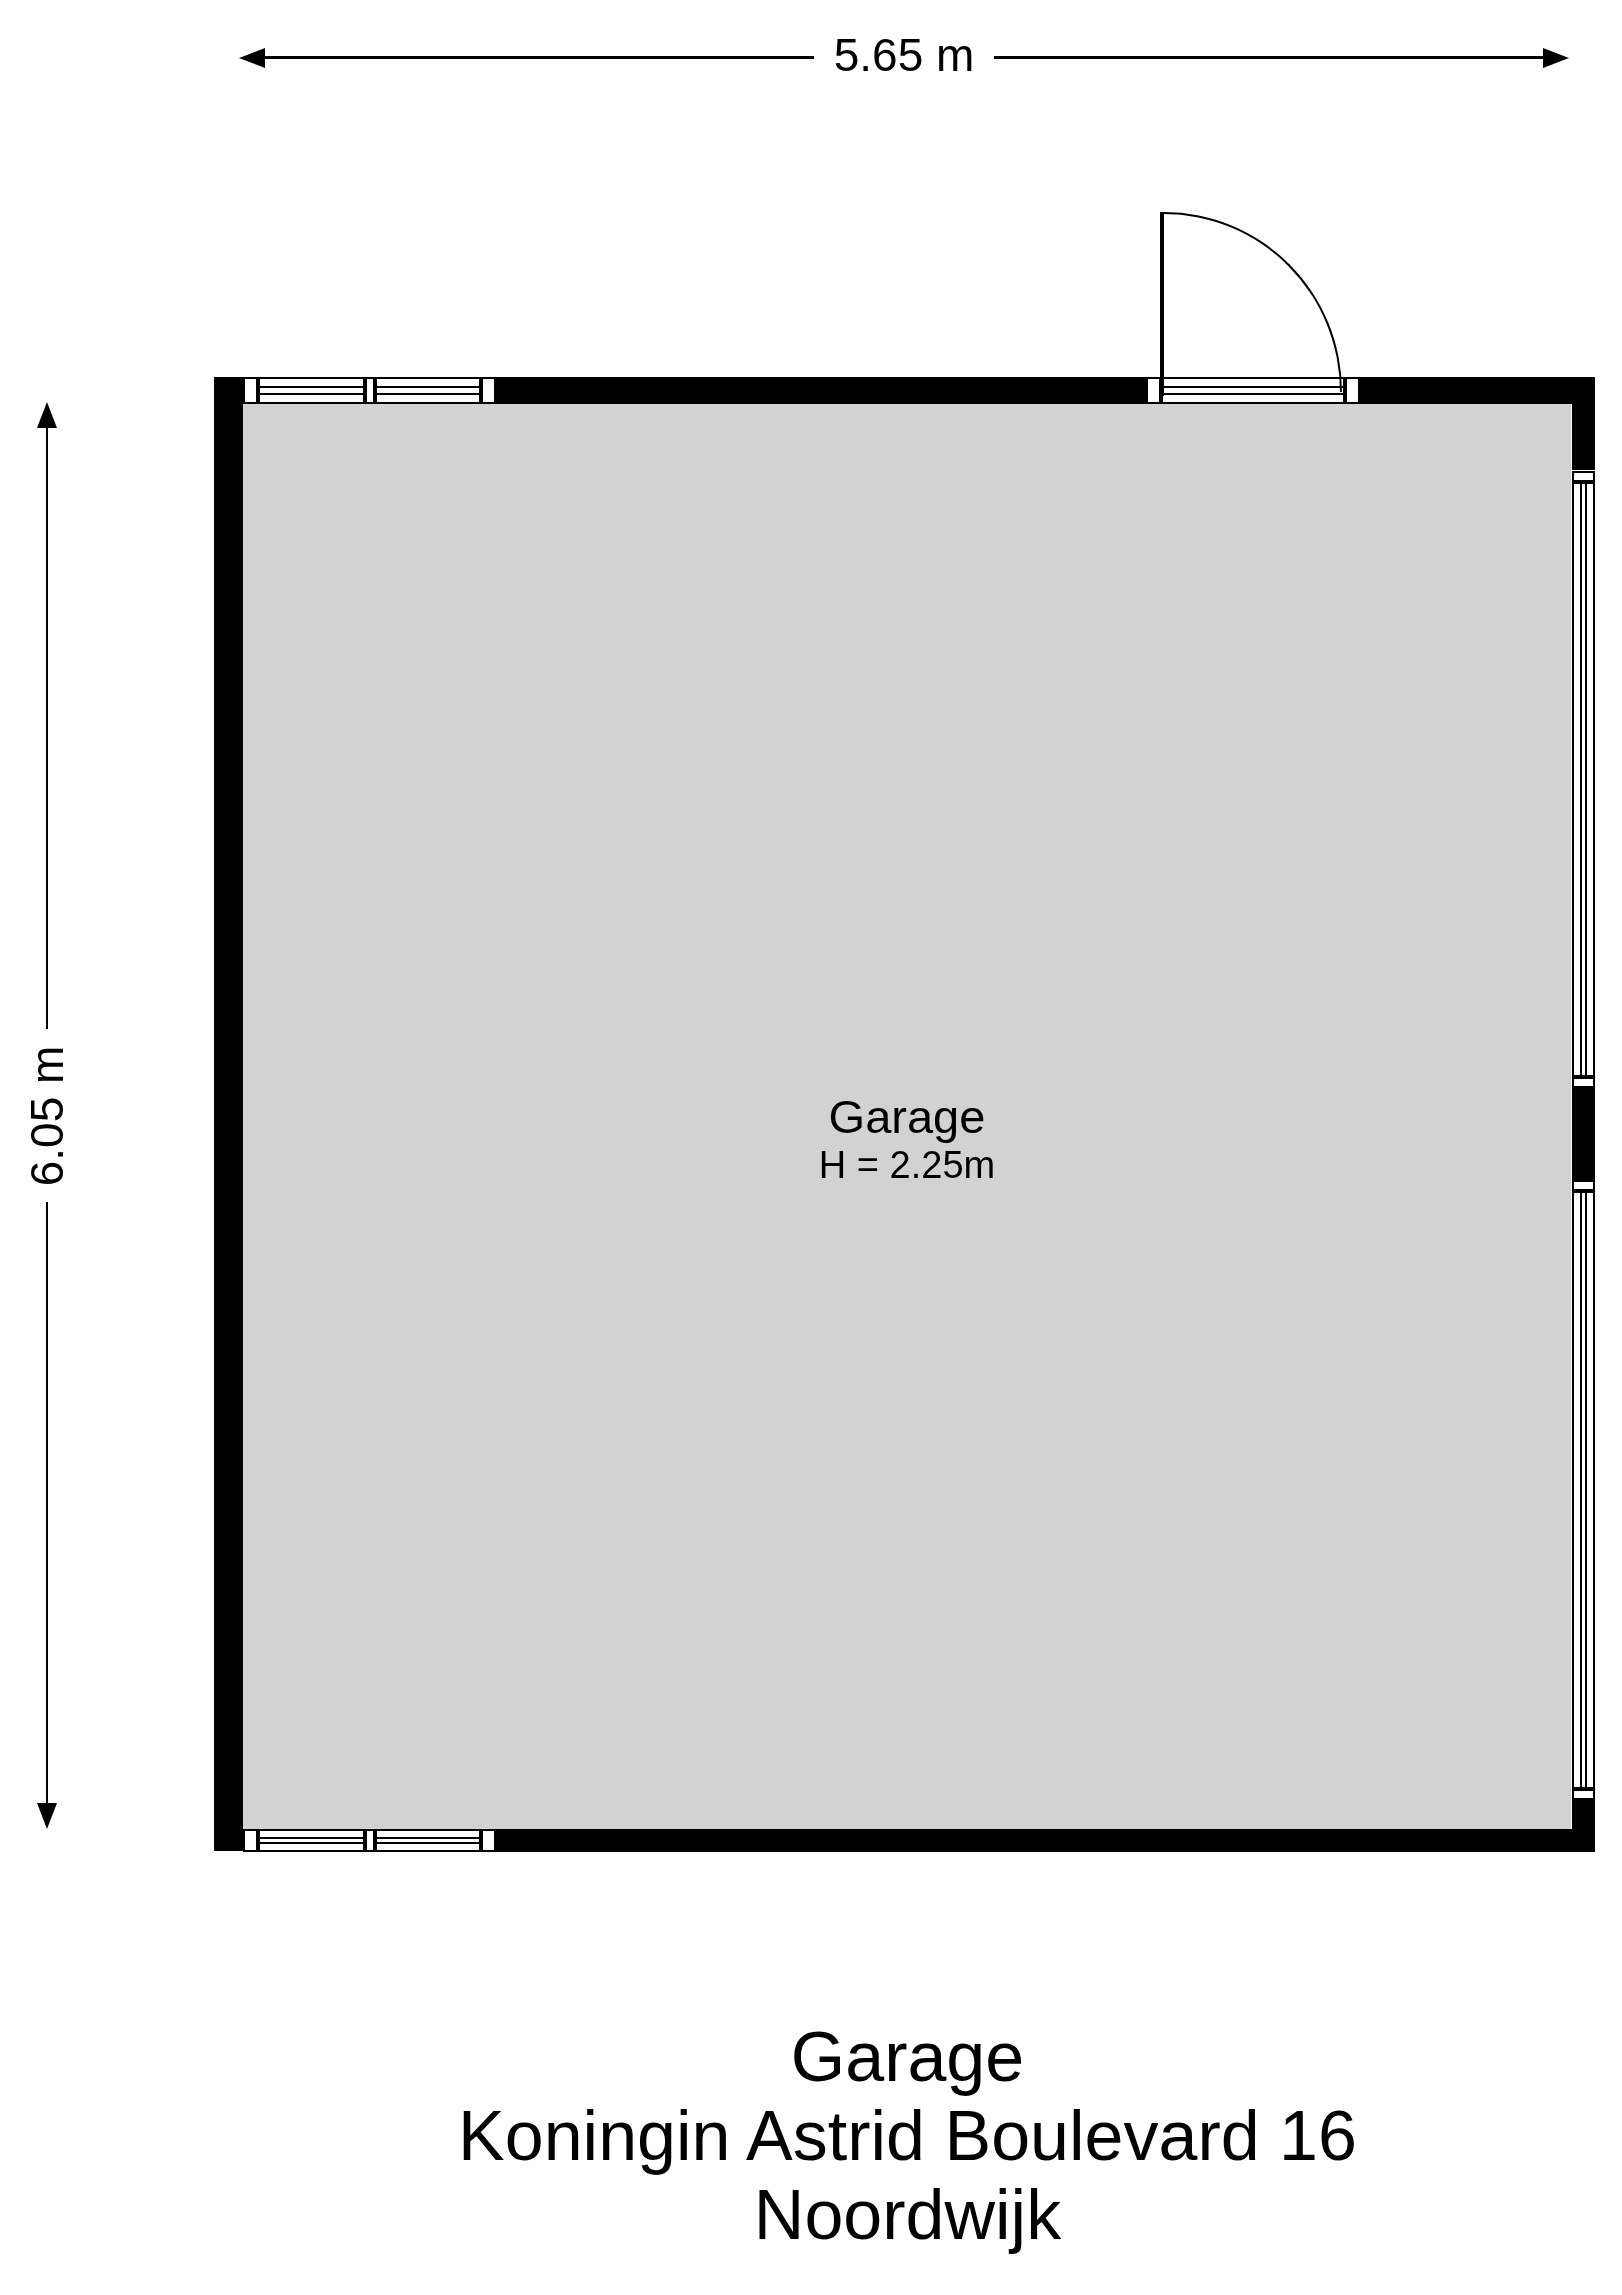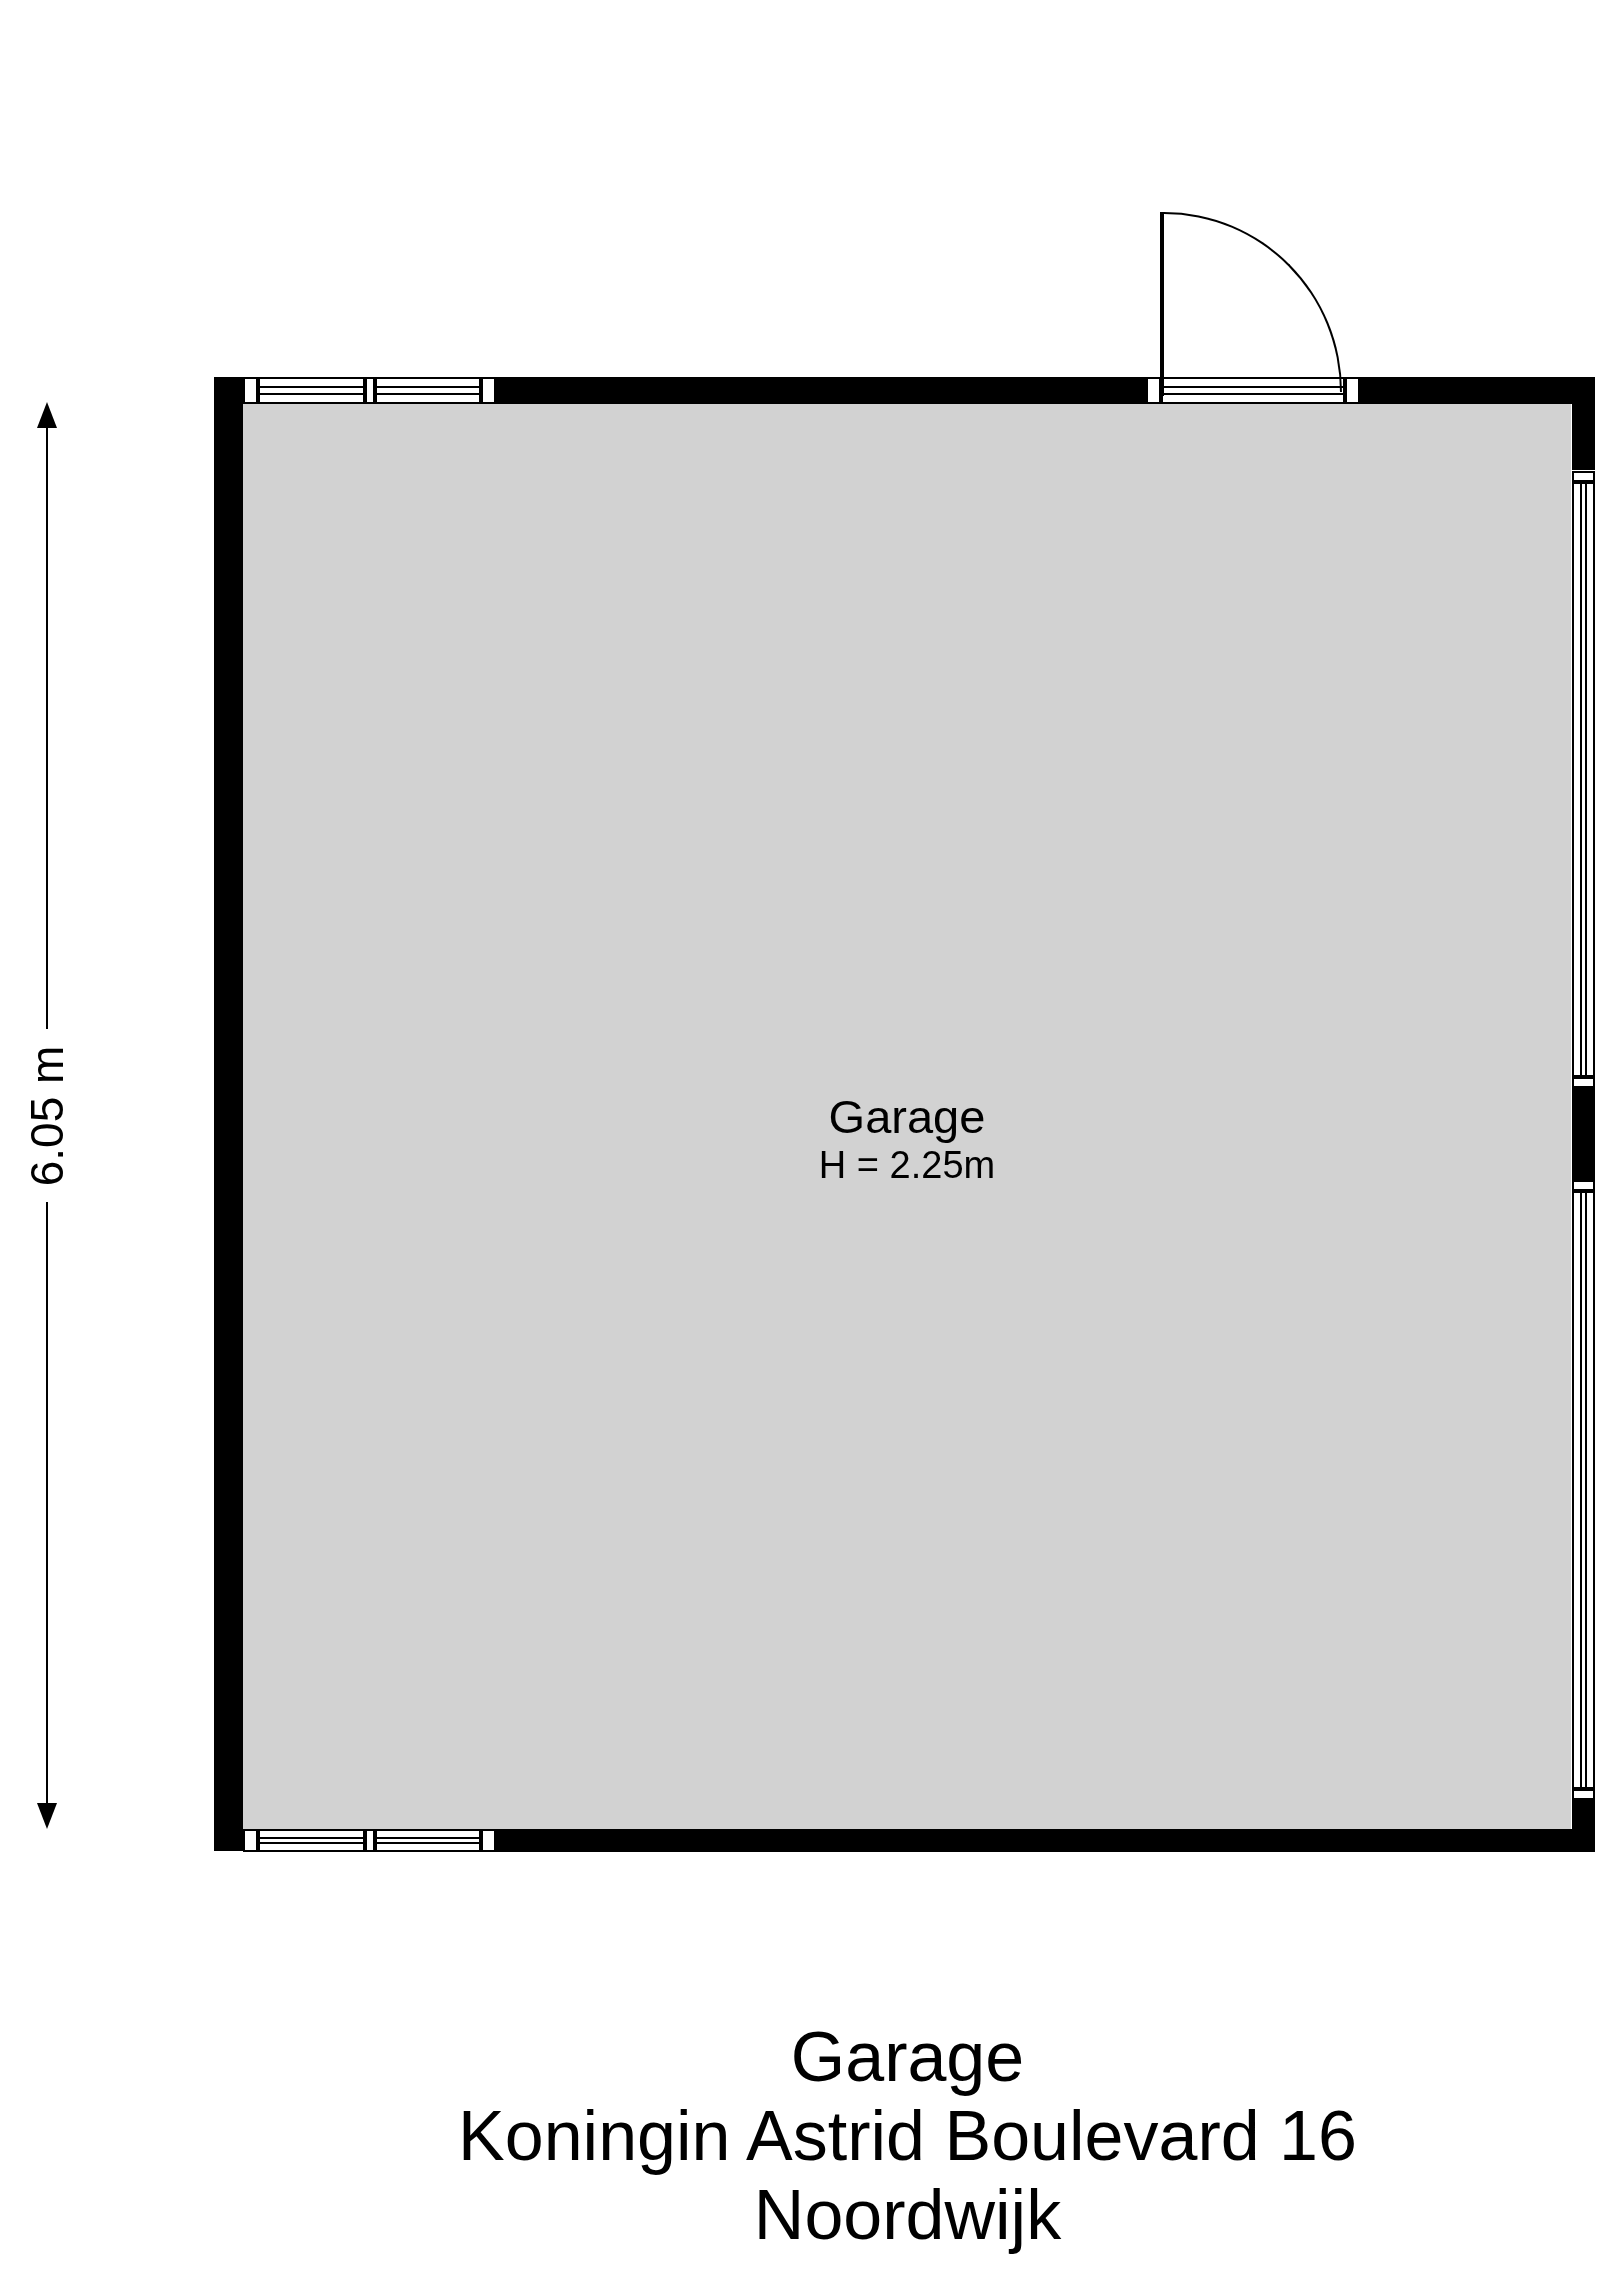--- a/index.html
+++ b/index.html
@@ -69,20 +69,27 @@
   .room-height{ font-size:38px; line-height:43px; margin-top:3.1px; }
 
   .footer { position:absolute; left:104px; top:2018px; width:1607px; text-align:center; }
   .footer div { font-size:70px; line-height:79px; }
 </style>
 </head>
 <body>
 
 <div class="canvas">
 
+  <div class="dim-h" style="left:239px; top:34px; width:1330px; height:47px;">
+    <div class="ah ah-left"></div>
+    <div class="dim-line-h"></div>
+    <div class="dim-label-h">5.65 m</div>
+    <div class="dim-line-h"></div>
+    <div class="ah ah-right"></div>
+  </div>
 
   <div class="dim-v" style="left:15.3px; top:402px; width:64px; height:1427px;">
     <div class="ah ah-up"></div>
     <div class="dim-line-v"></div>
     <div class="dim-label-v-wrap">
       <span>6.05 m</span>
     </div>
     <div class="dim-line-v"></div>
     <div class="ah ah-down"></div>
   </div>

